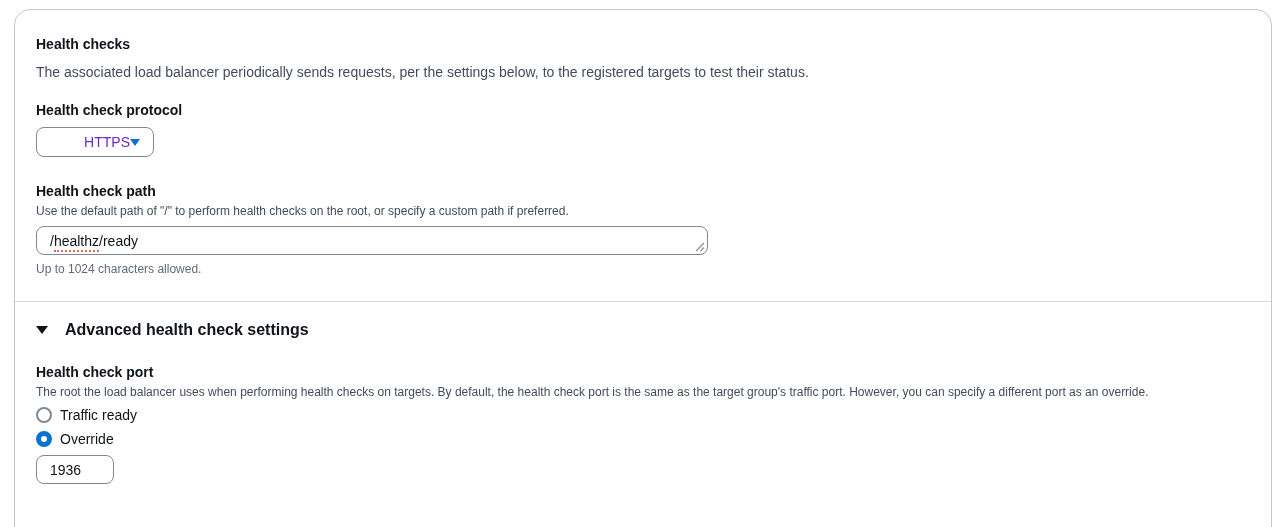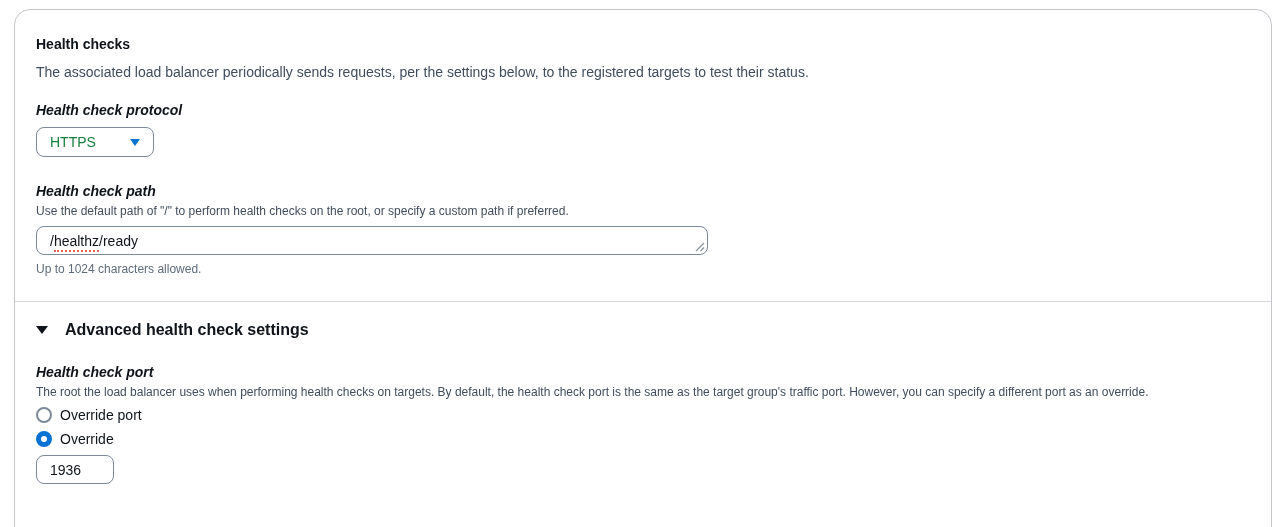--- a/index.html
+++ b/index.html
@@ -32,41 +32,40 @@
     font-size: 14px;
     color: #414d5c;
     line-height: 20px;
   }
   .field { margin-top: 19px; }
   .field-label {
     font-size: 14px;
     font-weight: 700;
     color: #0f141a;
     line-height: 18px;
-    font-style: italic;
   }
   .field-desc {
     font-size: 12px;
     color: #414d5c;
     line-height: 16px;
     margin-top: 3px;
   }
   
   .select-btn {
     margin-top: 8px;
     width: 118px; height: 30px;
     border: 1px solid #7d8998;
     border-radius: 8px;
     background: #ffffff;
     display: inline-flex;
     align-items: center;
-    justify-content: space-between;
+    justify-content: flex-end;
     padding: 0 13px;
     font-size: 14px;
-    color: #15803d;
+    color: #6d28d9;
     cursor: pointer;
   }
   .caret-down {
     width: 0; height: 0;
     border-left: 5px solid transparent;
     border-right: 5px solid transparent;
     border-top: 7px solid #0972d3;
   }
   
   .path-box {
@@ -206,21 +205,21 @@
     </div>
 
 
     <div class="port-field">
       <div class="field-label">Health check port</div>
       <div class="field-desc">The root the load balancer uses when performing health checks on targets. By default, the health check port is the same as the target group's traffic port. However, you can specify a different port as an override.</div>
 
       <div class="radio-group">
         <label class="radio-row">
           <span class="radio-circle"></span>
-          <span>Override port</span>
+          <span>Traffic ready</span>
         </label>
         <label class="radio-row">
           <span class="radio-circle checked"></span>
           <span>Override</span>
         </label>
       </div>
 
       <input class="port-input" type="text" value="1936" style="">
 
     </div>

